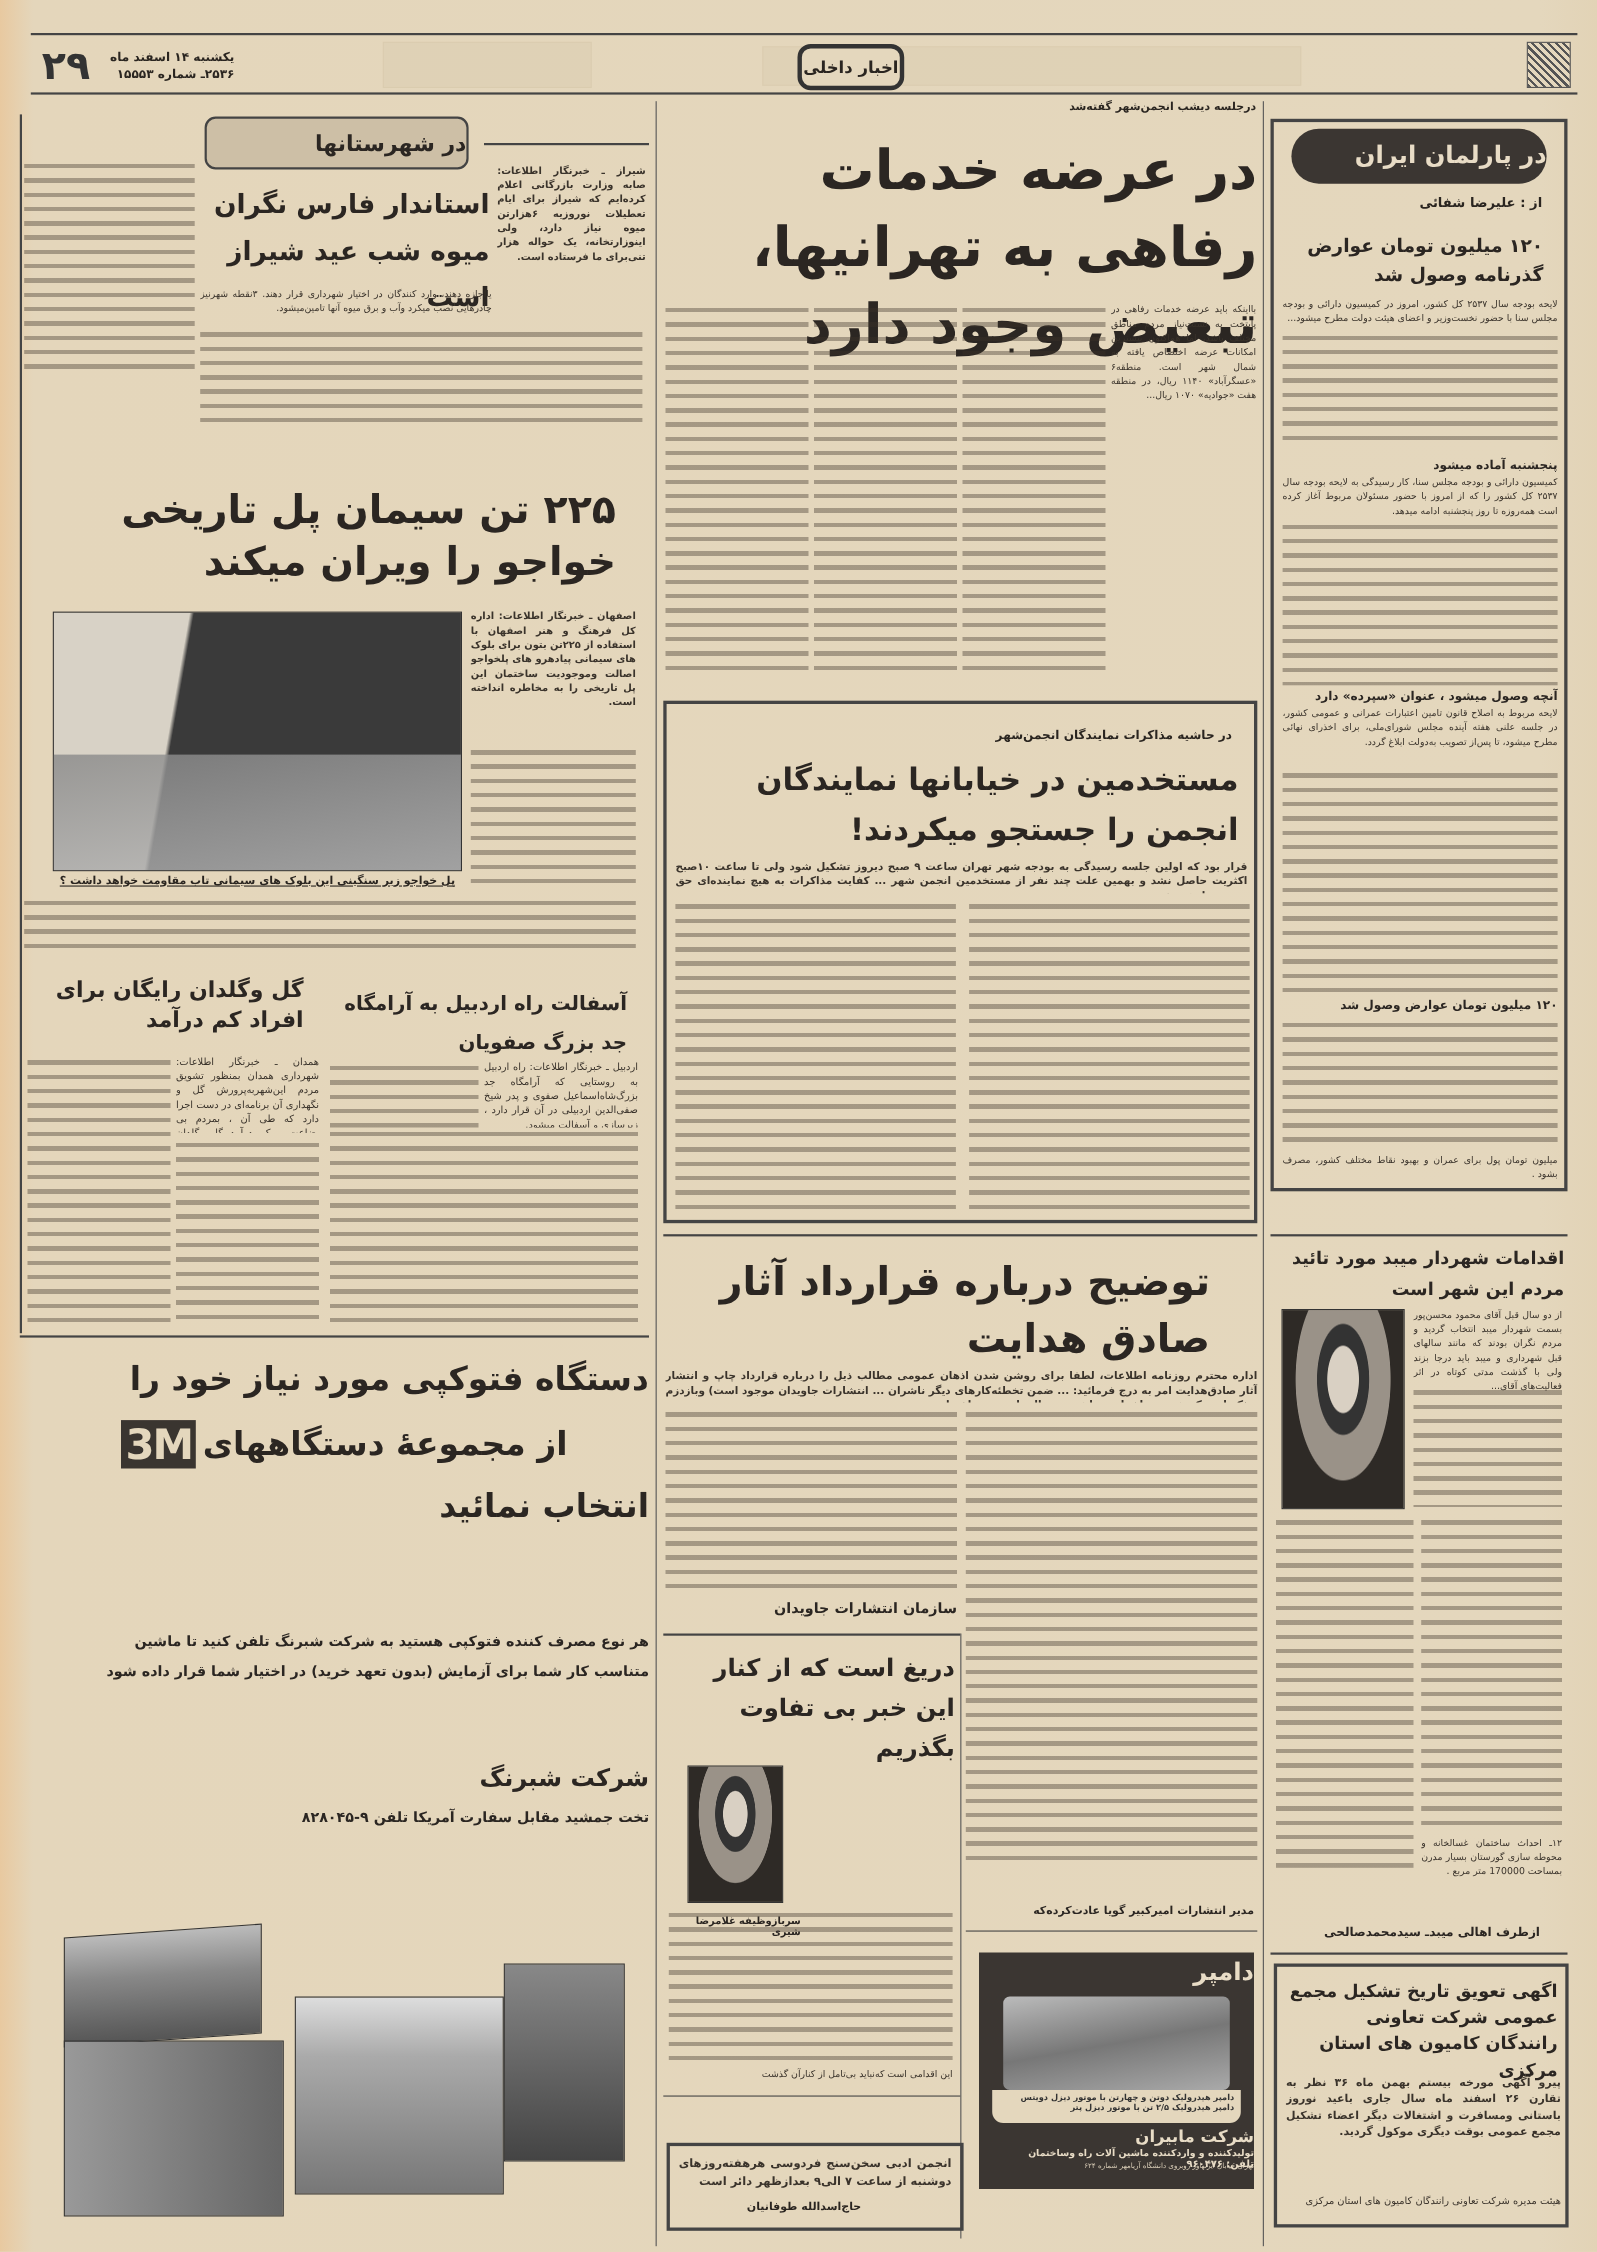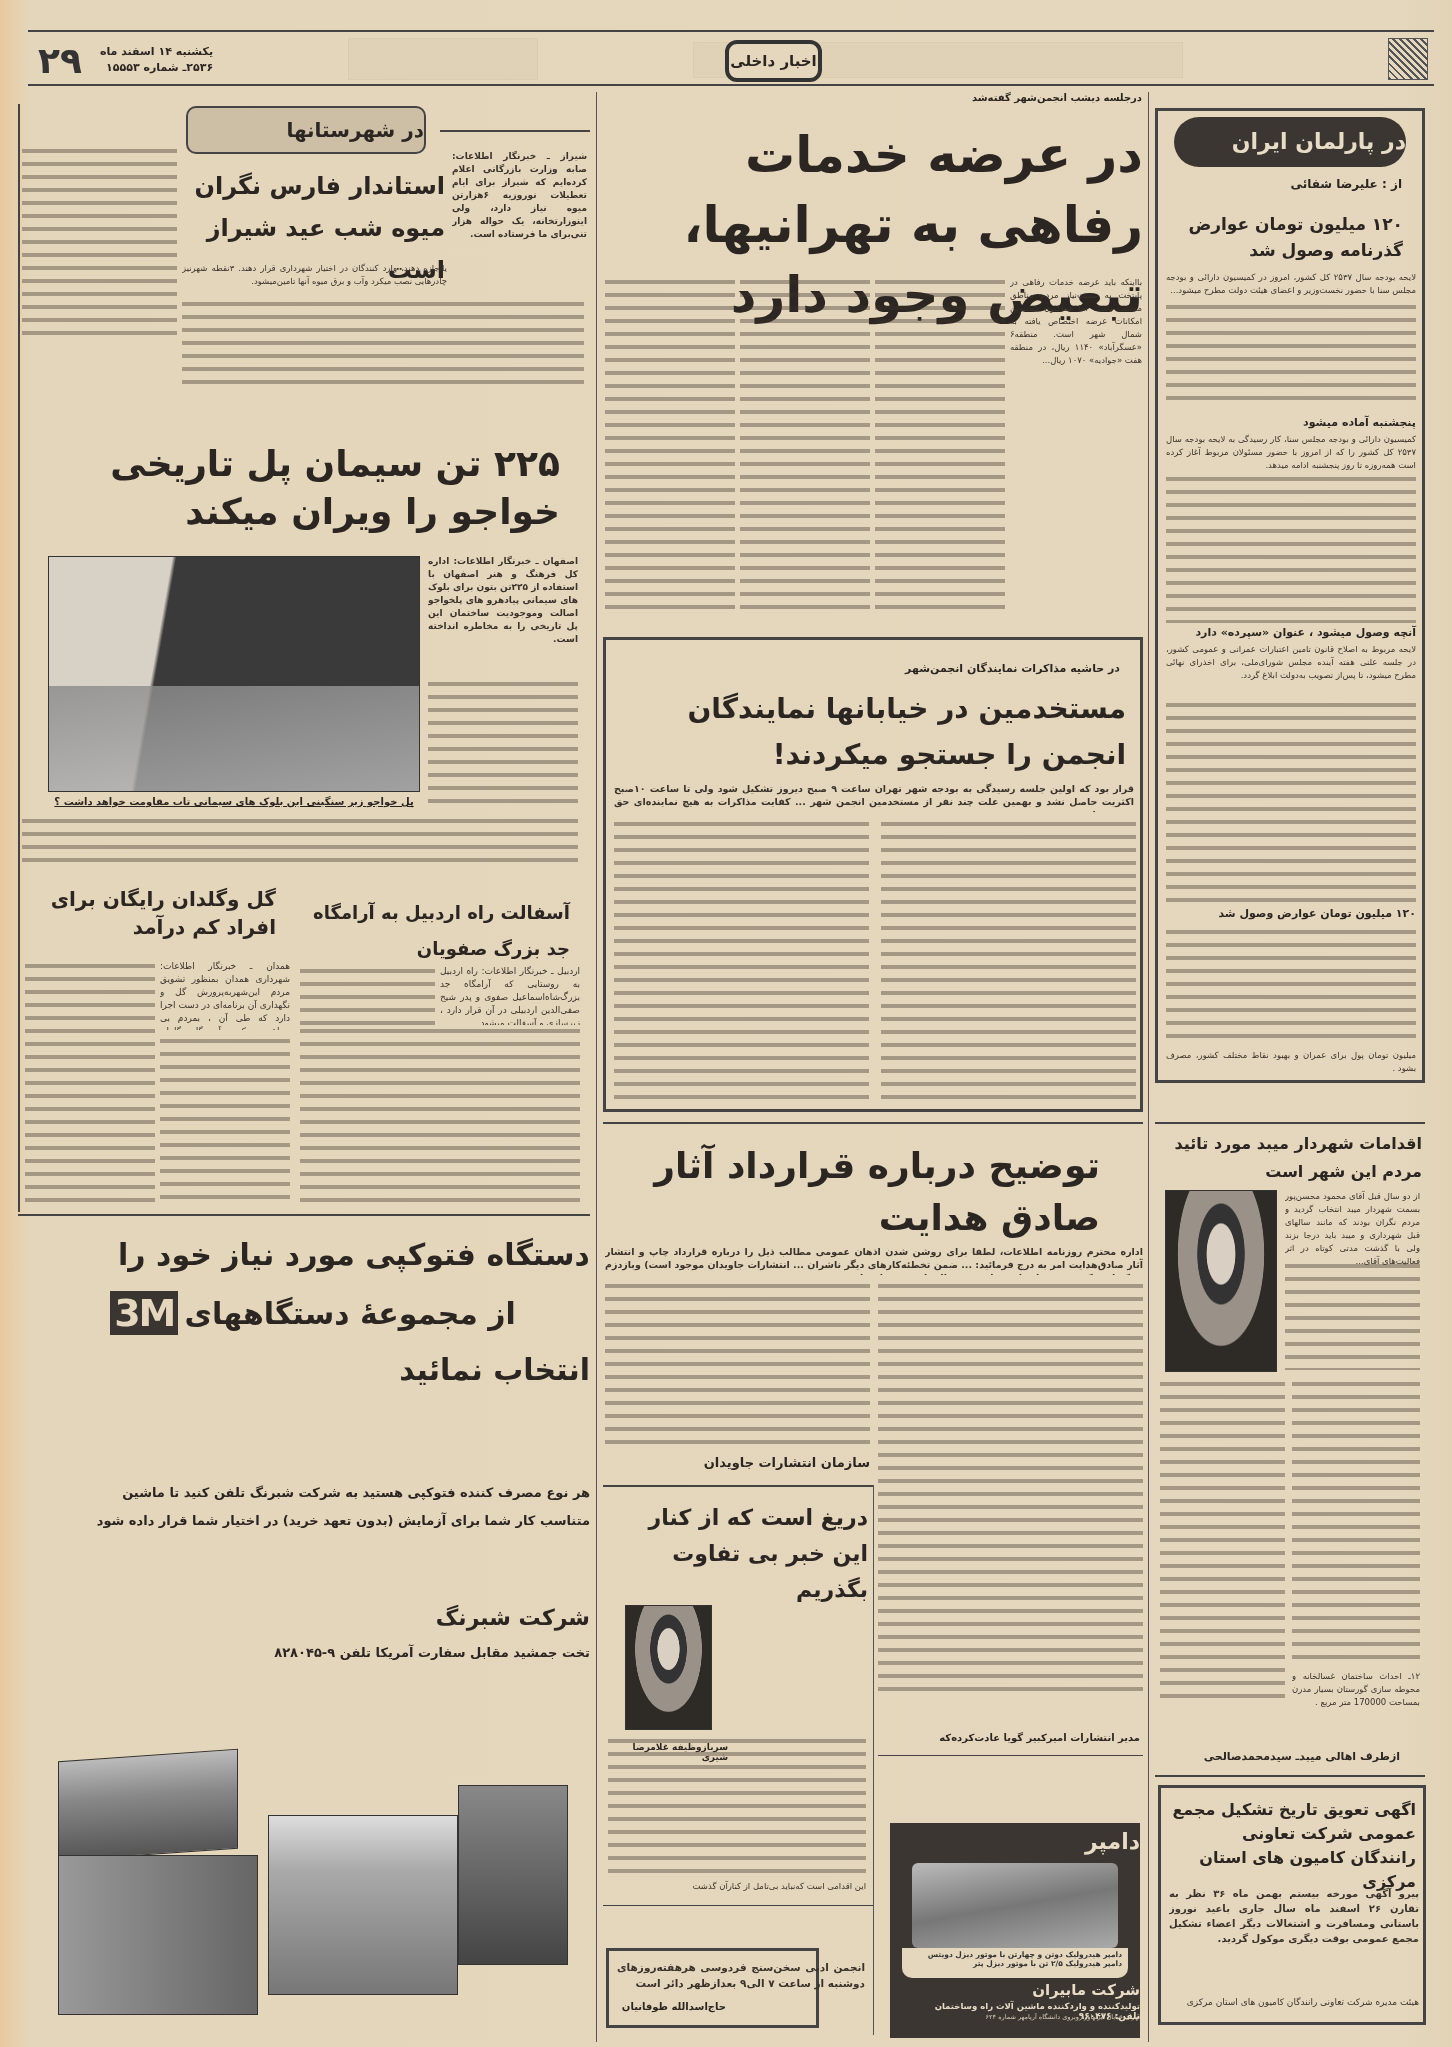--- a/index.html
+++ b/index.html
@@ -117,27 +117,27 @@
   <div class="abs hl" style="left:880px;top:1732px;width:260px;font-size:10px;">مدیر انتشارات امیرکبیر گویا عادت‌کرده‌که</div>
 
   <div class="abs hrule" style="left:603px;top:1485px;width:270px;"></div>
   <div class="abs vrule" style="left:873px;top:1485px;height:550px;"></div>
   <div class="abs hl" style="left:608px;top:1500px;width:260px;font-size:22px;line-height:36px;">دریغ است که از کنار این خبر بی تفاوت بگذریم</div>
   <div class="abs photo photo-person" style="left:625px;top:1605px;width:87px;height:125px;"></div>
   <div class="abs filler" style="left:608px;top:1735px;width:258px;height:140px;"></div>
   <div class="abs hl" style="left:608px;top:1742px;width:120px;font-size:9px;">سربازوظیفه غلامرضا شیری</div>
   <div class="abs body-text" style="left:608px;top:1880px;width:258px;height:14px;">این اقدامی است که‌نباید بی‌تامل از کنارآن گذشت</div>
   <div class="abs hrule" style="left:603px;top:1905px;width:270px;height:1px;"></div>
-  <div class="abs boxed" style="left:606px;top:1948px;width:213px;height:80px;">
+  <div class="abs boxed" style="left:606px;top:1948px;width:270px;height:80px;">
     <div class="abs body-text" style="left:8px;top:8px;width:248px;height:42px;font-size:10.5px;line-height:16px;font-weight:bold;">انجمن ادبی سخن‌سنج فردوسی هرهفته‌روزهای دوشنبه از ساعت ۷ الی۹ بعدازظهر دائر است</div>
     <div class="abs rtl" style="right:90px;top:50px;font-size:10px;font-weight:bold;">حاج‌اسدالله طوفانیان</div>
   </div>
 
   <div class="abs hrule" style="left:878px;top:1755px;width:265px;height:1px;"></div>
-  <div class="abs dark-box" style="left:890px;top:1775px;width:250px;height:215px;margin-top:48px;">
+  <div class="abs dark-box" style="left:890px;top:1775px;width:250px;height:215px;">
     <div class="abs hl" style="left:0;top:6px;width:250px;font-size:22px;color:#e8dcc6;">دامپر</div>
     <div class="abs" style="left:22px;top:40px;width:206px;height:85px;background:linear-gradient(170deg,#bbb 0,#777 50%,#aaa 100%);border-radius:6px;"></div>
     <div class="abs" style="left:12px;top:125px;width:226px;height:30px;background:#e4d7bd;border-radius:0 0 10px 10px;">
       <div class="rtl" style="font-size:7.5px;font-weight:bold;color:#333;padding:2px 6px 0 6px;">دامپر هیدرولیک دوتن و چهارتن با موتور دیزل دویتس</div>
       <div class="rtl" style="font-size:7.5px;font-weight:bold;color:#333;padding:0 6px;">دامپر هیدرولیک ۲/۵ تن با موتور دیزل پتر</div>
     </div>
     <div class="abs hl" style="left:0;top:158px;width:250px;font-size:15px;color:#e8dcc6;">شرکت مابیران</div>
     <div class="abs hl" style="left:0;top:178px;width:250px;font-size:8.5px;color:#e8dcc6;">تولیدکننده و واردکننده ماشین آلات راه وساختمان</div>
     <div class="abs hl" style="left:0;top:190px;width:250px;font-size:6.5px;color:#d8ccb6;font-weight:normal;">تهران خیابان آیزنهاور روبروی دانشگاه آریامهر شماره ۶۲۴</div>
     <div class="abs hl" style="left:0;top:188px;width:250px;font-size:9px;color:#e8dcc6;">تلفن: ۹۶۰۴۷۶</div>

